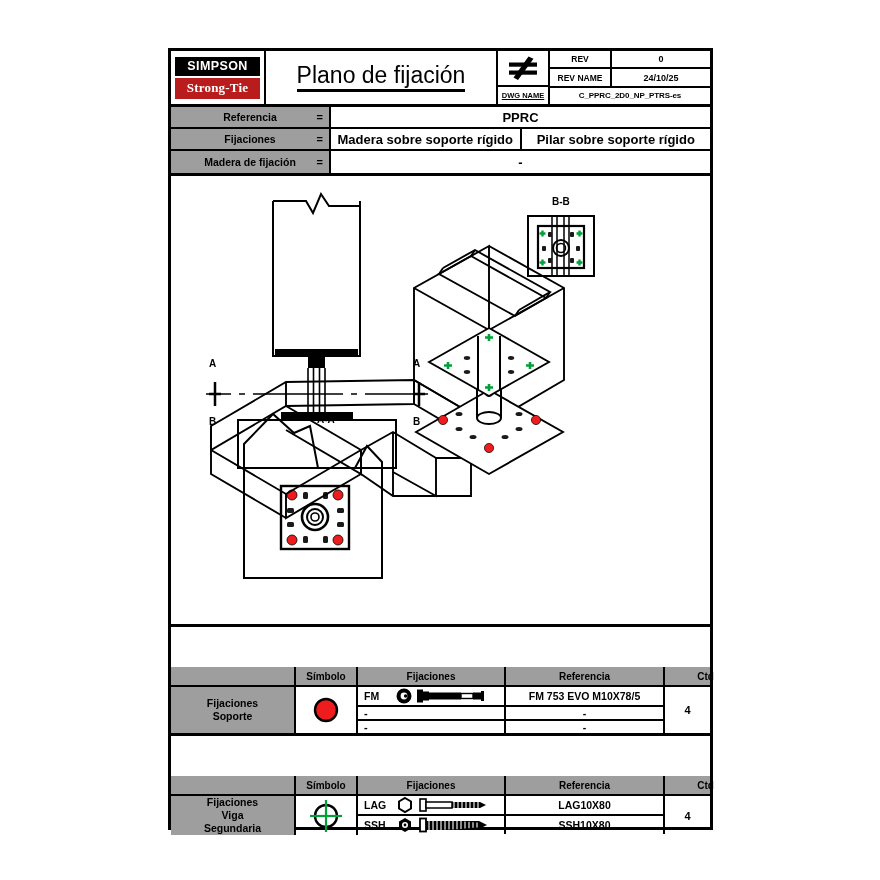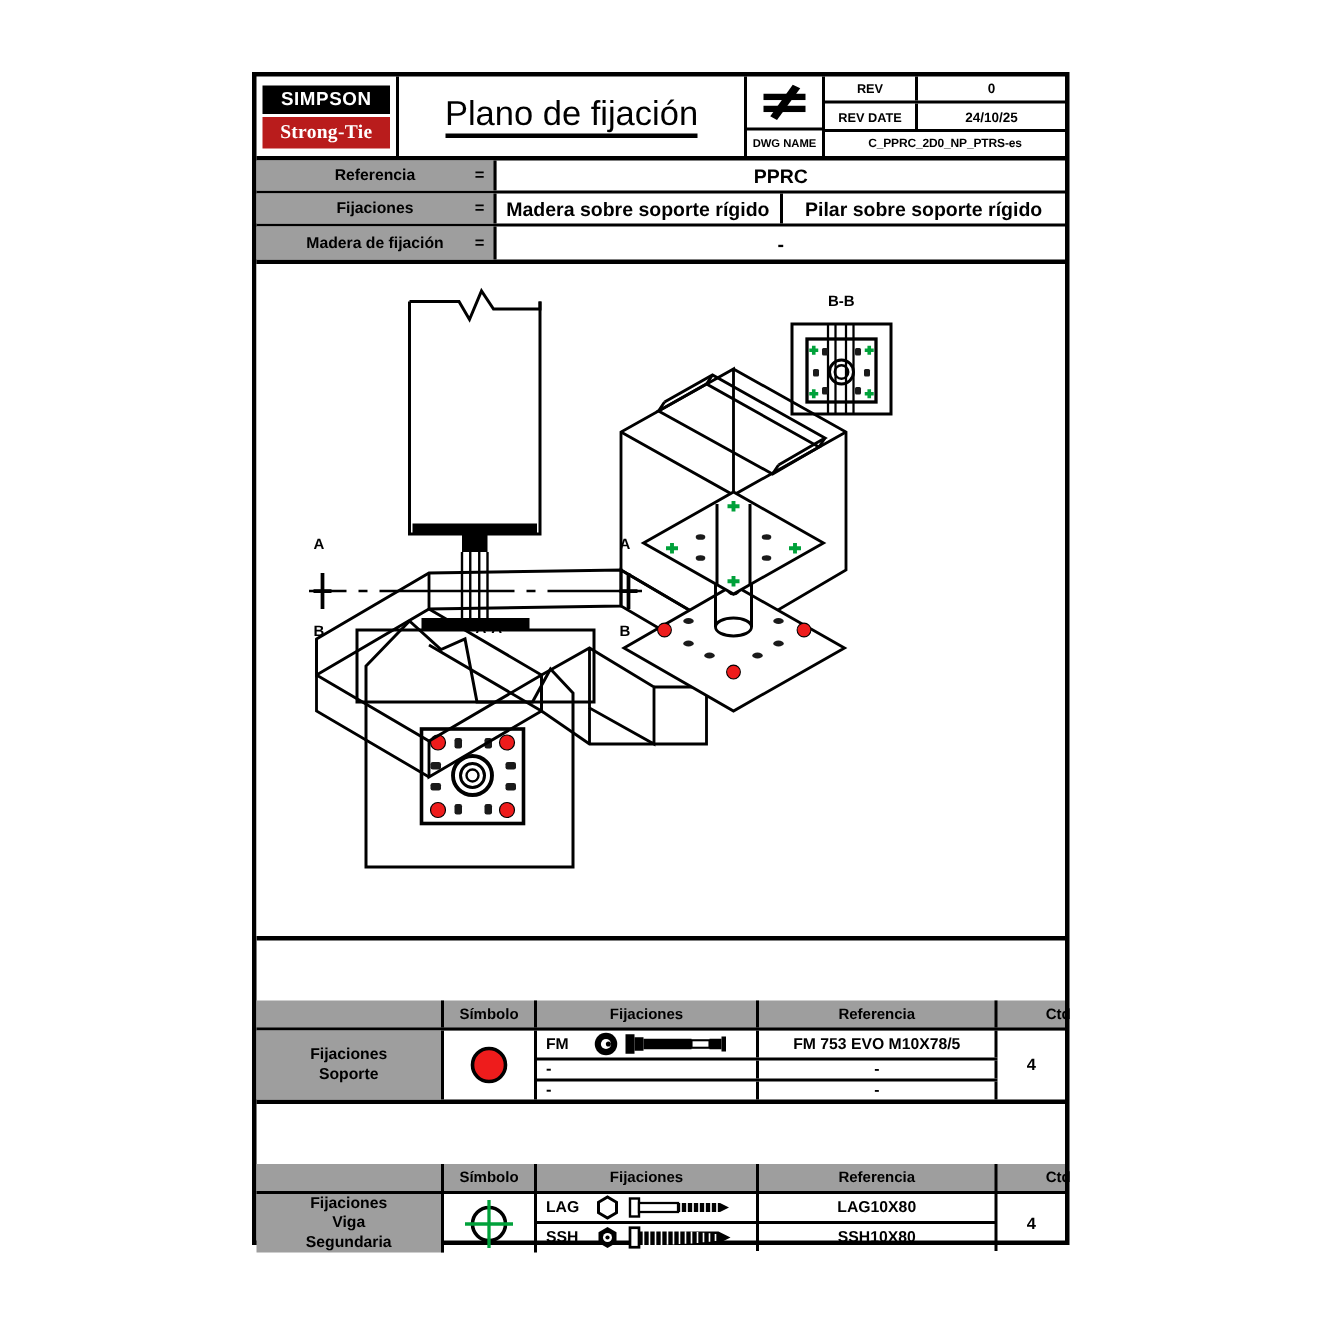--- a/index.html
+++ b/index.html
@@ -17,21 +17,21 @@
   .logo-strongtie{background:#b91c1c;color:#fff;font-weight:bold;font-size:13px;letter-spacing:.2px;
                   width:100%;text-align:center;padding:2px 0 3px;margin-top:2px;box-sizing:border-box;
                   font-family:"Liberation Serif",serif;}
   .tb-title{flex:1;display:flex;align-items:center;justify-content:center;border-right:2px solid #000;box-sizing:border-box;}
   .tb-title span{font-size:23px;font-weight:normal;border-bottom:3px solid #000;padding-bottom:1px;line-height:1.05;}
   .tb-proj{width:52px;border-right:2px solid #000;box-sizing:border-box;
            display:flex;flex-direction:column;}
   .proj-sym{flex:1;display:flex;align-items:center;justify-content:center;border-bottom:2px solid #000;box-sizing:border-box;}
   .proj-sym svg{display:block;}
   .dwg-lbl{height:17px;display:flex;align-items:center;justify-content:center;
-           font-size:7.5px;font-weight:bold;}
+           font-size:7.5px;font-weight:bold;text-decoration:underline;}
   .tb-rev{width:160px;display:flex;flex-direction:column;box-sizing:border-box;}
   .rev-r{display:flex;height:19.5px;border-bottom:2px solid #000;box-sizing:border-box;}
   .rev-r:last-child{border-bottom:none;height:17px;}
   .rev-k{width:62px;border-right:2px solid #000;box-sizing:border-box;
          display:flex;align-items:center;justify-content:center;font-size:8.5px;font-weight:bold;}
   .rev-v{flex:1;display:flex;align-items:center;justify-content:center;font-size:9px;font-weight:bold;}
   .dwg-v{flex:1;display:flex;align-items:center;justify-content:center;font-size:8px;font-weight:bold;letter-spacing:-.1px;}
 
   
   .inforows{border-bottom:3px solid #000;}
@@ -105,21 +105,21 @@
       </div>
       <div class="dwg-lbl">DWG NAME</div>
     </div>
 
     <div class="tb-rev">
       <div class="rev-r">
         <div class="rev-k">REV</div>
         <div class="rev-v">0</div>
       </div>
       <div class="rev-r">
-        <div class="rev-k">REV DATE</div>
+        <div class="rev-k">REV NAME</div>
         <div class="rev-v">24/10/25</div>
       </div>
       <div class="rev-r">
         <div class="dwg-v">C_PPRC_2D0_NP_PTRS-es</div>
       </div>
     </div>
   </div>
 
   <div class="inforows">
 

